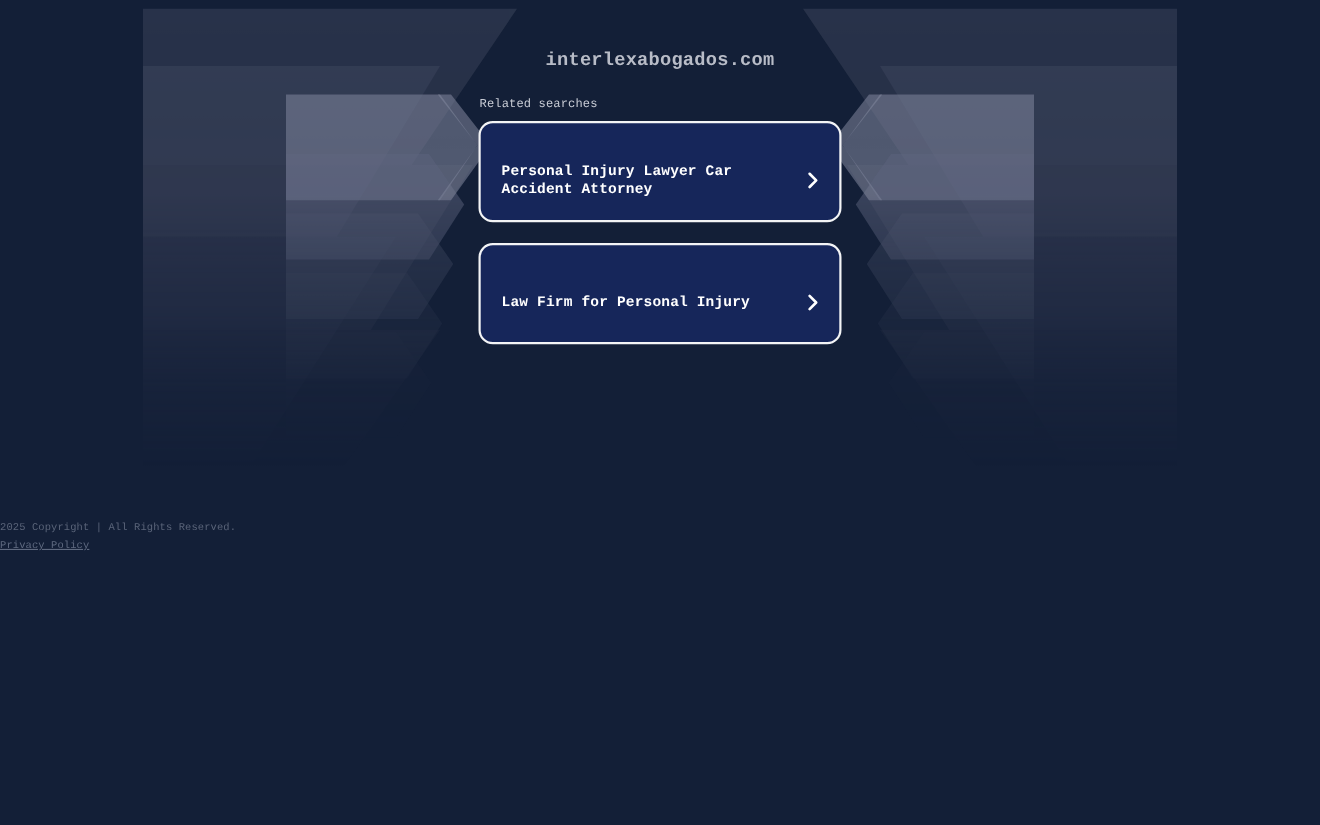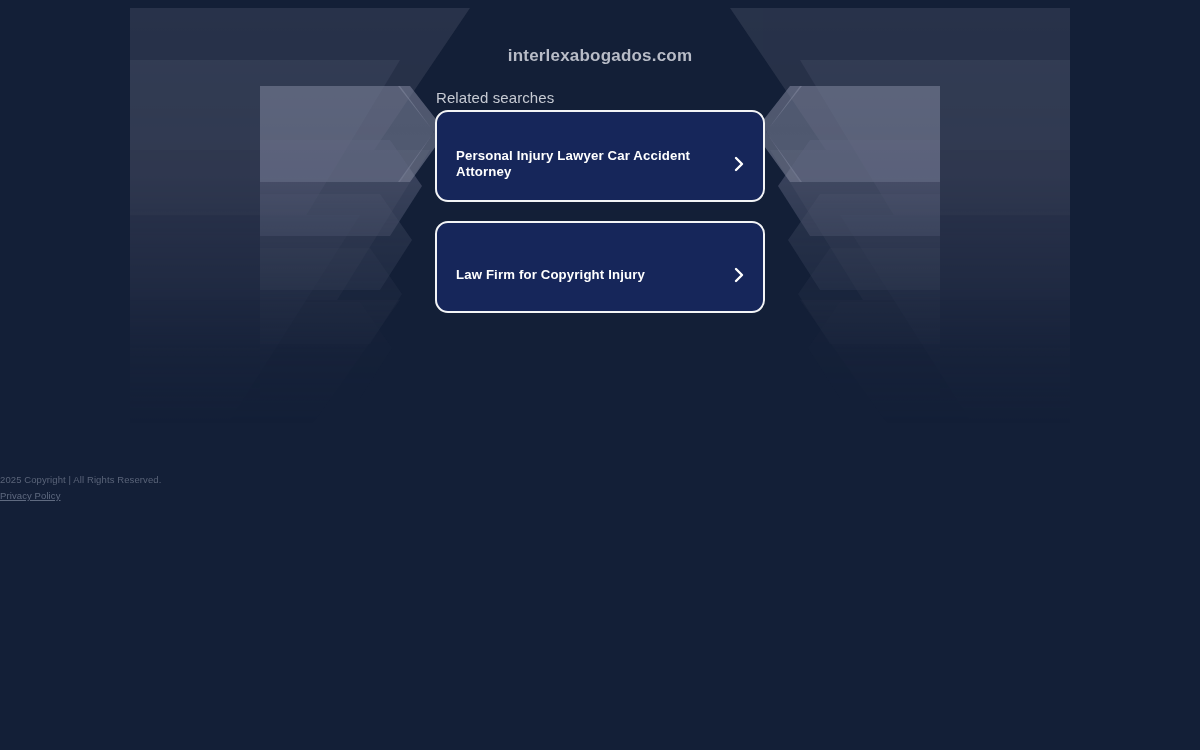--- a/index.html
+++ b/index.html
@@ -26,39 +26,40 @@
     pointer-events:none;
     z-index:0;
   }
 
   
   .page {
     position:relative;
     z-index:2;
     width:1104px;
     height:750px;
+    font-family:Liberation Mono, monospace;
   }
 
   .domain-title {
     position:absolute;
     top:46px;
     left:0;
     width:1200px;
     text-align:center;
     font-size:17px;
     font-weight:bold;
     letter-spacing:0.2px;
     color:#b8bcc7;
   }
 
   .related-label {
     position:absolute;
     top:89px;
     left:436px;
-    font-size:15px;
+    font-size:11px;
     color:#c7cbd4;
     letter-spacing:0.1px;
   }
 
   .cards {
     position:absolute;
     top:110px;
     left:435px;
     width:330px;
   }
@@ -200,21 +201,21 @@
       <span class="search-card-label">Personal Injury Lawyer Car Accident Attorney</span>
       <span class="chevron-icon">
         <svg width="14" height="18" viewBox="0 0 14 18" xmlns="http://www.w3.org/2000/svg">
           <polyline points="4,3 10,9 4,15" fill="none" stroke="#ffffff" stroke-width="2.4" stroke-linecap="round" stroke-linejoin="round"></polyline>
         </svg>
       </span>
     </div>
 
 
     <div class="search-card">
-      <span class="search-card-label">Law Firm for Copyright Injury</span>
+      <span class="search-card-label">Law Firm for Personal Injury</span>
       <span class="chevron-icon">
         <svg width="14" height="18" viewBox="0 0 14 18" xmlns="http://www.w3.org/2000/svg">
           <polyline points="4,3 10,9 4,15" fill="none" stroke="#ffffff" stroke-width="2.4" stroke-linecap="round" stroke-linejoin="round"></polyline>
         </svg>
       </span>
     </div>
 
   </div>
 
   <div class="footer">

